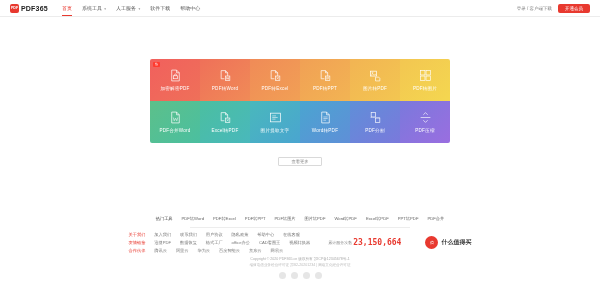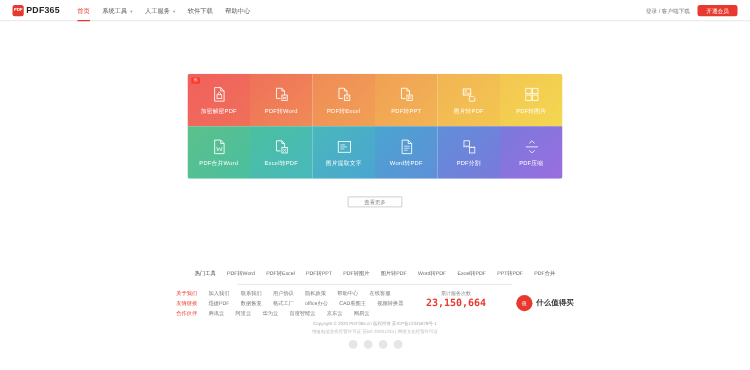--- a/index.html
+++ b/index.html
@@ -92,21 +92,21 @@
 
   .f-body {
     display:flex; justify-content:center; gap:10px;
     padding:4px 0 0;
   }
   .f-rows { display:flex; flex-direction:column; gap:3px; }
   .f-row { display:flex; gap:9px; font-size:4.2px; color:#777; }
   .f-row .hd { color:#e8392f; }
 
   .counter-block {
-    display:flex; flex-direction:column; align-items:center; gap:1px;
+    display:flex; flex-direction:row; align-items:center; gap:1px;
     margin-left:8px;
   }
   .counter-label { font-size:4px; color:#888; }
   .counter-num {
     font-size:8px; color:#e8392f; font-weight:bold;
     font-family:"DejaVu Sans Mono", monospace;
   }
 
   .smzdm {
     display:flex; align-items:center; gap:3px; margin-left:14px;

